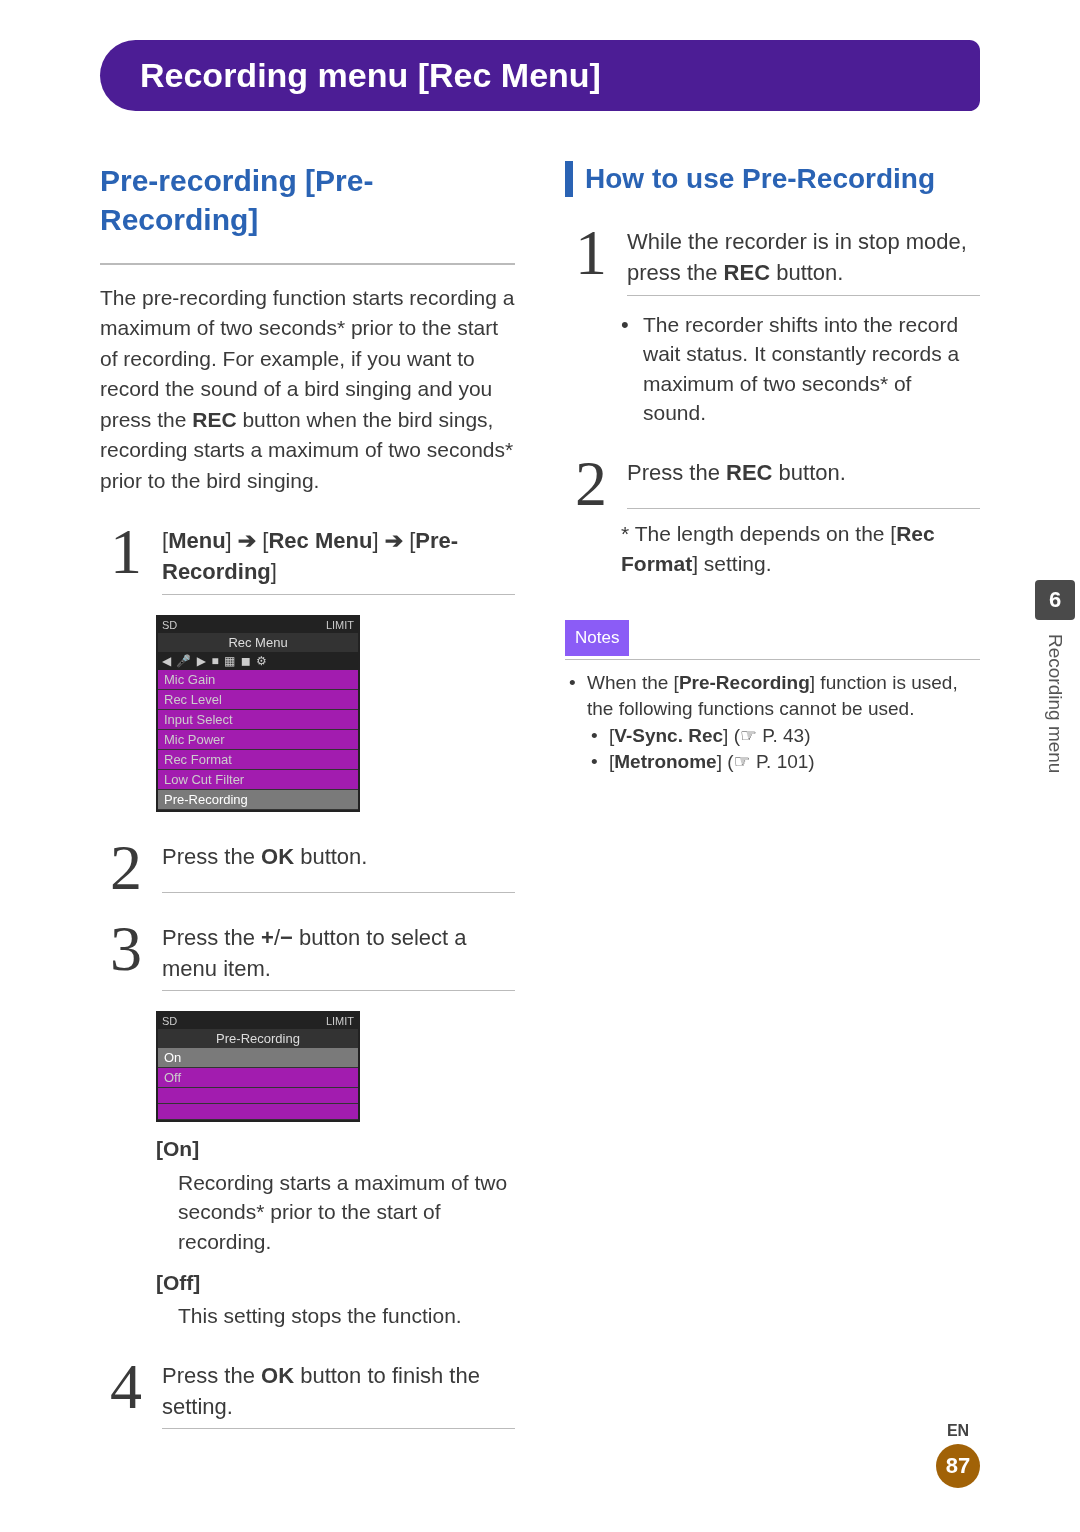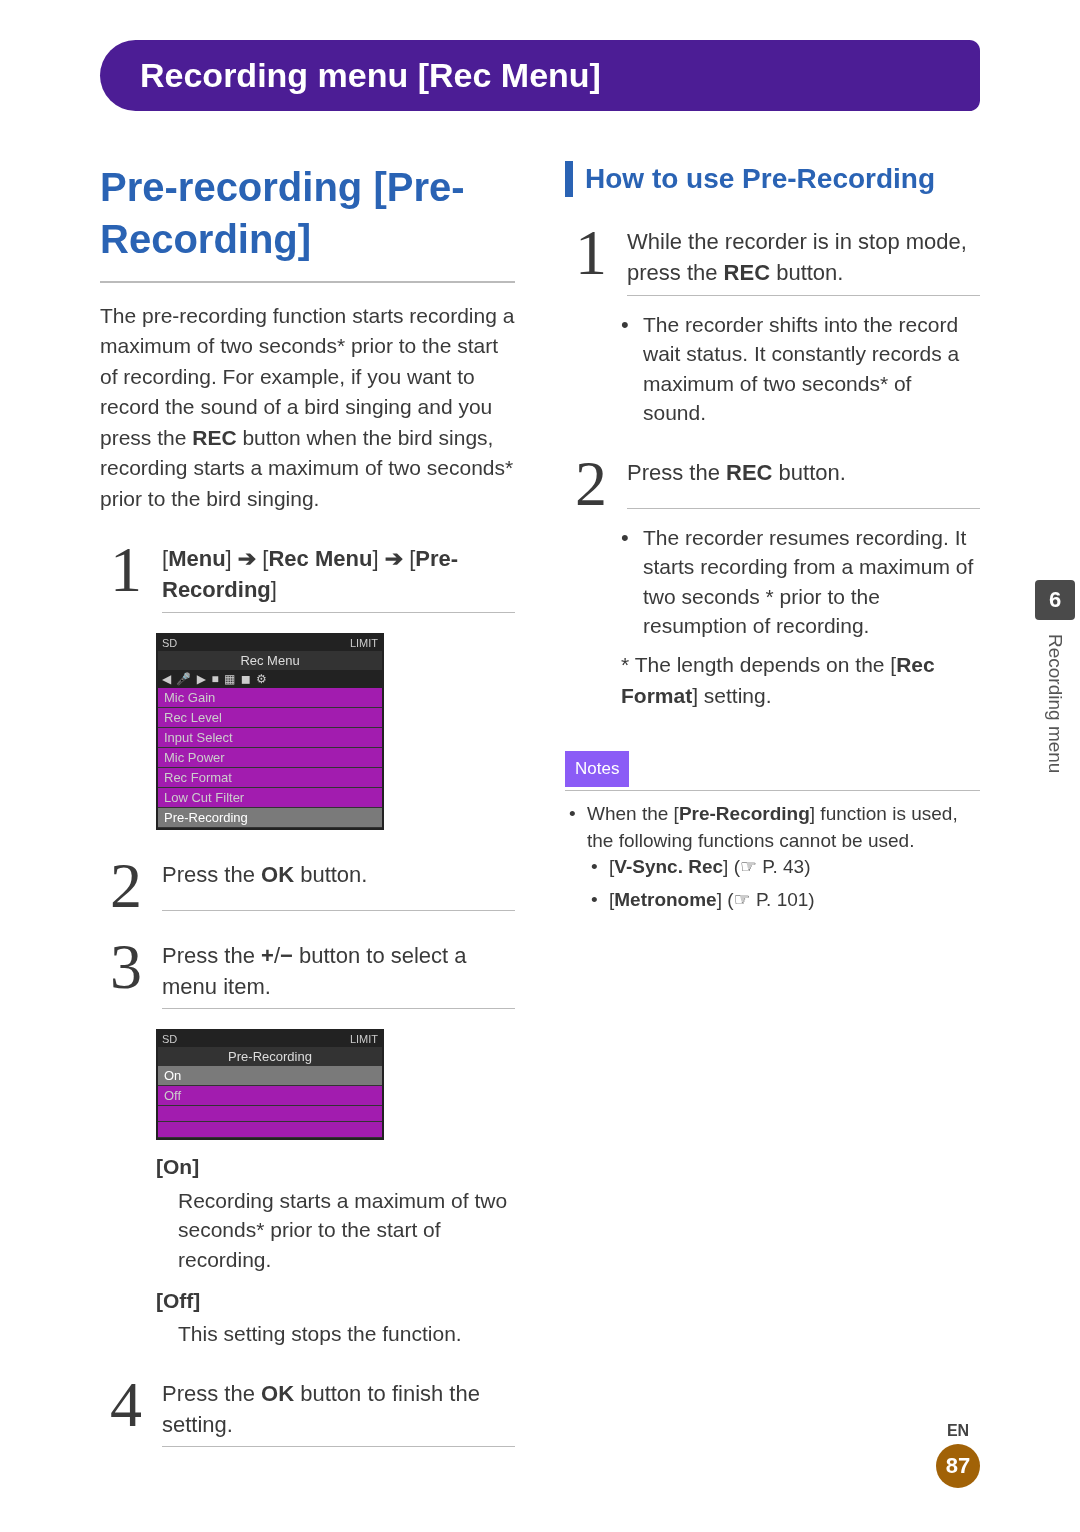--- a/index.html
+++ b/index.html
@@ -6,57 +6,57 @@
   html, body { width: 1080px; height: 1532px; background: #fff; font-family: "Segoe UI", Arial, sans-serif; color: #3a3a3a; }
   .page { position: relative; width: 1080px; height: 1532px; padding: 40px 100px 40px 100px; }
   .banner {
     background: #4c1d95; color: #fff; border-radius: 40px 12px 12px 40px;
     padding: 16px 30px 16px 40px; font-weight: 700; font-size: 34px;
     margin-bottom: 50px;
   }
   .cols { display: flex; gap: 50px; }
   .col { flex: 1; }
   .section-title {
-    color: #2a63b4; font-weight: 700; font-size: 40px; line-height: 1.3;
-    border-bottom: 2px solid #bbb; padding-bottom: 16px; margin-bottom: 18px;
+    color: #2a63b4; font-weight: 700; font-size: 30px; line-height: 1.3;
+    border-bottom: 2px solid #bbb; padding-bottom: 24px; margin-bottom: 18px;
   }
   .section-title.accent {
     border-left: 8px solid #2a63b4; padding-left: 12px; font-size: 28px;
     border-bottom: none; padding-bottom: 0;
   }
   p.body { font-size: 21px; line-height: 1.45; margin-bottom: 16px; }
   .bignum {
     font-family: Georgia, "Times New Roman", serif; font-size: 64px; font-weight: 400;
     line-height: 0.8; display: inline-block; vertical-align: top; width: 44px;
   }
   .step { display: flex; gap: 8px; margin-top: 30px; margin-bottom: 10px; padding-left: 10px; }
   .step-title { font-size: 22px; border-bottom: 1px solid #bbb; padding-bottom: 6px; flex: 1; line-height: 1.4; }
   .indent { padding-left: 56px; }
   ul.bul { list-style: none; padding-left: 56px; margin-top: 14px; font-size: 21px; line-height: 1.4; }
   ul.bul li { position: relative; padding-left: 22px; margin-bottom: 10px; }
   ul.bul li::before { content: "•"; position: absolute; left: 0; font-size: 22px; }
   .lcd {
-    width: 228px; margin: 20px 0 10px 56px; border: 2px solid #222;
+    width: 204px; margin: 20px 0 10px 56px; border: 2px solid #222;
     background: #d8e0d8; font-family: Arial, sans-serif;
   }
   .lcd-top { background: #222; color: #ccc; font-size: 11px; padding: 2px 4px; display:flex; justify-content:space-between; }
   .lcd-title { text-align:center; color:#ddd; font-size:13px; padding:2px 0; background:#333; }
   .lcd-tabs { background:#222; padding:2px 4px; color:#ccc; font-size:12px; letter-spacing:1px; }
   .lcd-item { font-size:13px; color:#ccc; background:#a21caf; padding:2px 6px; border-bottom:1px solid #333; }
   .lcd-item.sel { background:#7a7a7a; color:#fff; }
   .lcd2 .lcd-title { color:#ddd; }
   .lcd2 .lcd-item { min-height: 16px; }
   .option { margin: 12px 0 0 56px; font-size:21px; line-height:1.4; }
   .option .on-label { font-weight:700; }
   .option .desc { margin-top: 4px; padding-left: 22px; }
   .notes-box { margin-top: 40px; font-size: 19px; }
   .notes-badge { background:#8b5cf6; color:#fff; display:inline-block; padding:8px 10px; font-size:17px; margin-bottom:3px; }
   .notes-hr { border-top:1px solid #bbb; margin-bottom:10px; }
   .notes-box ul { list-style:none; padding-left:4px; }
-  .notes-box ul li { position:relative; padding-left:18px; margin-bottom:6px; line-height:1.4; }
+  .notes-box ul li { position:relative; padding-left:18px; line-height:1.4; }
   .notes-box ul li::before { content:"•"; position:absolute; left:0; }
   .notes-box ul ul li { padding-left:18px; }
   .side-tab {
     position: absolute; right: 0; top: 580px; width: 50px; text-align:center;
   }
   .side-badge {
     background:#4a4a4a; color:#fff; width:40px; height:40px; border-radius:4px;
     font-weight:700; font-size:22px; display:flex; align-items:center; justify-content:center;
     margin:0 auto 14px auto;
   }
@@ -161,23 +161,20 @@
       <ul class="bul">
         <li>The recorder shifts into the record wait status. It constantly records a maximum of two seconds* of sound.</li>
       </ul>
 
       <div class="step">
         <span class="bignum">2</span>
         <div class="step-title">
           <span>Press the </span><span class="kw">REC</span><span> button.</span>
         </div>
       </div>
-      <ul class="bul">
-        <li>The recorder resumes recording. It starts recording from a maximum of two seconds * prior to the resumption of recording.</li>
-      </ul>
       <p class="body indent" style="font-size:21px;">
         <span>*   The length depends on the [</span><span class="kw">Rec Format</span><span>] setting.</span>
       </p>
 
       <div class="notes-box">
         <div class="notes-badge">Notes</div>
         <div class="notes-hr"></div>
         <ul>
           <li>
             <span>When the [</span><span class="kw">Pre-Recording</span><span>] function is used, the following functions cannot be used.</span>

